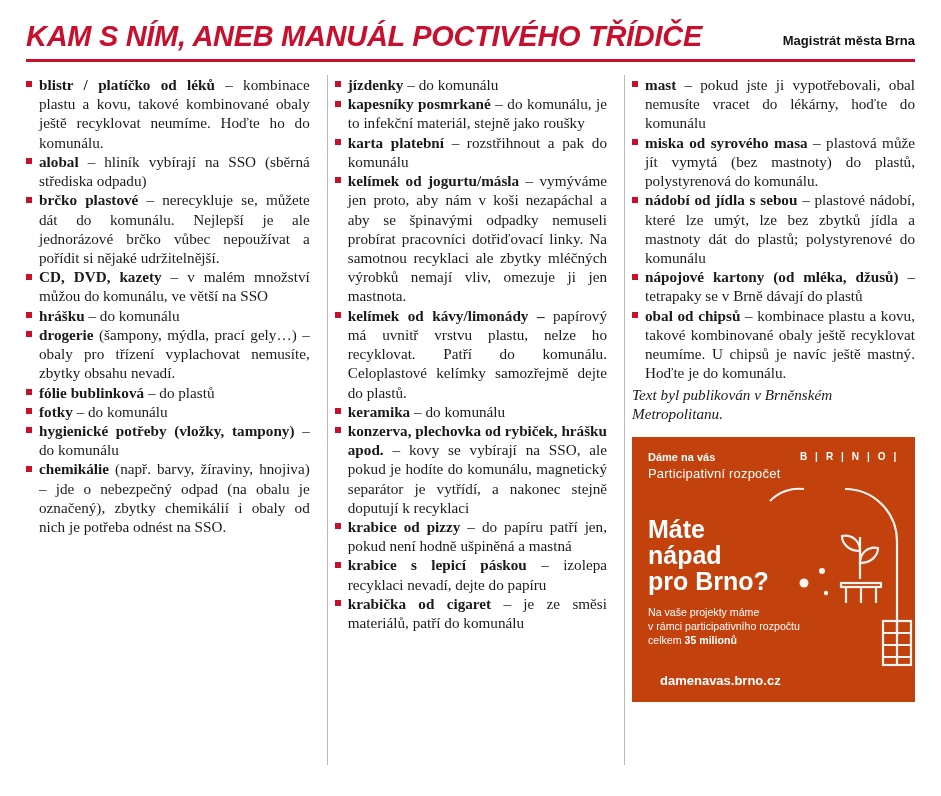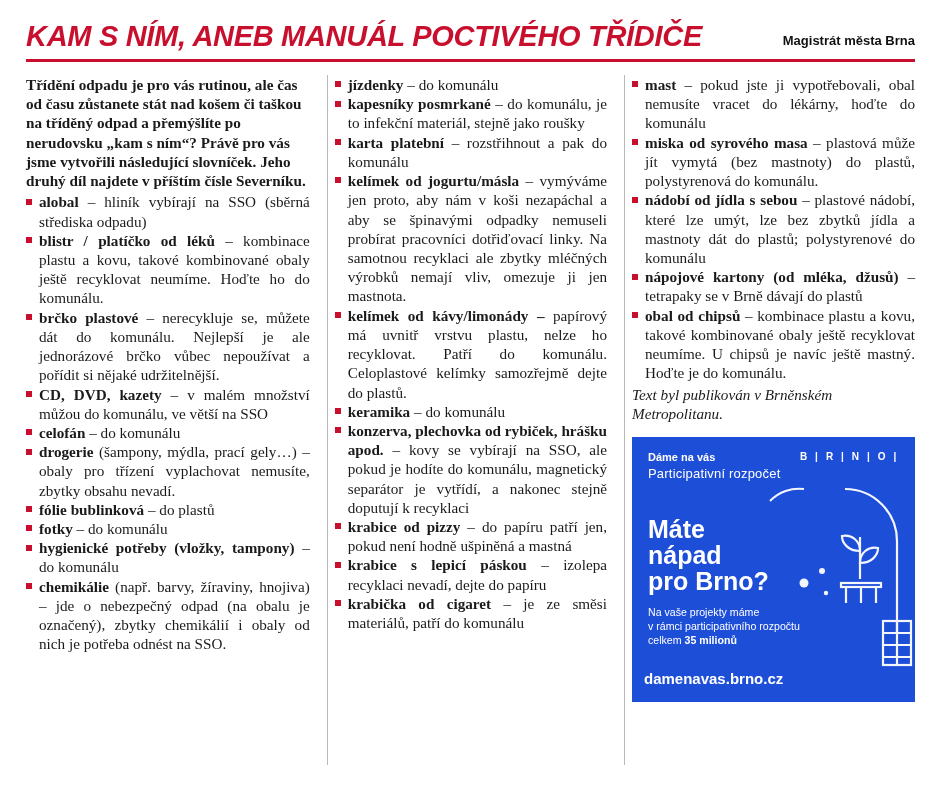--- a/index.html
+++ b/index.html
@@ -100,21 +100,21 @@
     font-style: italic;
     margin: 2px 0 0 0;
     text-align: left;
   }
   
   .ad {
     position: relative;
     margin-top: 14px;
     width: 283px;
     height: 265px;
-    background: #1d4ed8;
+    background: #c2410c;
     color: #ffffff;
     overflow: hidden;
     font-family: "Liberation Sans", sans-serif;
   }
   .ad-top {
     display: flex;
     justify-content: space-between;
     align-items: flex-start;
     padding: 14px 16px 0 16px;
   }
@@ -147,23 +147,23 @@
   .ad-body {
     padding: 12px 16px 0 16px;
     font-size: 10.6px;
     line-height: 1.32;
     position: relative;
     z-index: 3;
   }
   .ad-body b { font-weight: bold; }
   .ad-url {
     position: absolute;
-    left: 12px;
+    left: 28px;
     bottom: 13px;
-    font-size: 15px;
+    font-size: 13px;
     font-weight: bold;
     z-index: 3;
   }
   .ad-art {
     position: absolute;
     right: 0;
     top: 34px;
     width: 175px;
     height: 215px;
     z-index: 1;
@@ -177,27 +177,26 @@
 
   <div class="header">
     <div class="headline">KAM S NÍM, ANEB MANUÁL POCTIVÉHO TŘÍDIČE</div>
     <div class="source">Magistrát města Brna</div>
   </div>
   <div class="rule-top"></div>
 
   <div class="columns">
 
     <div class="col col-1">
-      <p class="intro">Třídění odpadu je pro vás rutinou, ale čas od času zůstanete stát nad košem či taškou na tříděný odpad a přemýšlíte po nerudovsku „kam s ním“? Právě pro vás jsme vytvořili následující slovníček. Jeho druhý díl najdete v příštím čísle Severníku.</p>
-
+
+      <p class="entry"><span class="bullet"></span><b>blistr / platíčko od léků</b><span> – kombinace plastu a kovu, takové kombinované obaly ještě recyklovat neumíme. Hoďte ho do komunálu.</span></p>
       <p class="entry"><span class="bullet"></span><b>alobal</b><span> – hliník vybírají na SSO (sběrná střediska odpadu)</span></p>
-      <p class="entry"><span class="bullet"></span><b>blistr / platíčko od léků</b><span> – kombinace plastu a kovu, takové kombinované obaly ještě recyklovat neumíme. Hoďte ho do komunálu.</span></p>
       <p class="entry"><span class="bullet"></span><b>brčko plastové</b><span> – nerecykluje se, můžete dát do komunálu. Nejlepší je ale jednorázové brčko vůbec nepoužívat a pořídit si nějaké udržitelnější.</span></p>
       <p class="entry"><span class="bullet"></span><b>CD, DVD, kazety</b><span> – v malém množství můžou do komunálu, ve větší na SSO</span></p>
-      <p class="entry"><span class="bullet"></span><b>celofán</b><span> – do komunálu</span></p>
+      <p class="entry"><span class="bullet"></span><b>hrášku</b><span> – do komunálu</span></p>
       <p class="entry"><span class="bullet"></span><b>drogerie</b><span> (šampony, mýdla, prací gely…) – obaly pro třízení vyplachovat nemusíte, zbytky obsahu nevadí.</span></p>
       <p class="entry"><span class="bullet"></span><b>fólie bublinková</b><span> – do plastů</span></p>
       <p class="entry"><span class="bullet"></span><b>fotky</b><span> – do komunálu</span></p>
       <p class="entry"><span class="bullet"></span><b>hygienické potřeby (vložky, tampony)</b><span> – do komunálu</span></p>
       <p class="entry"><span class="bullet"></span><b>chemikálie</b><span> (např. barvy, žíraviny, hnojiva) – jde o nebezpečný odpad (na obalu je označený), zbytky chemikálií i obaly od nich je potřeba odnést na SSO.</span></p>
     </div>
 
     <div class="col col-2">
       <p class="entry"><span class="bullet"></span><b>jízdenky</b><span> – do komunálu</span></p>
       <p class="entry"><span class="bullet"></span><b>kapesníky posmrkané</b><span> – do komunálu, je to infekční materiál, stejně jako roušky</span></p>

